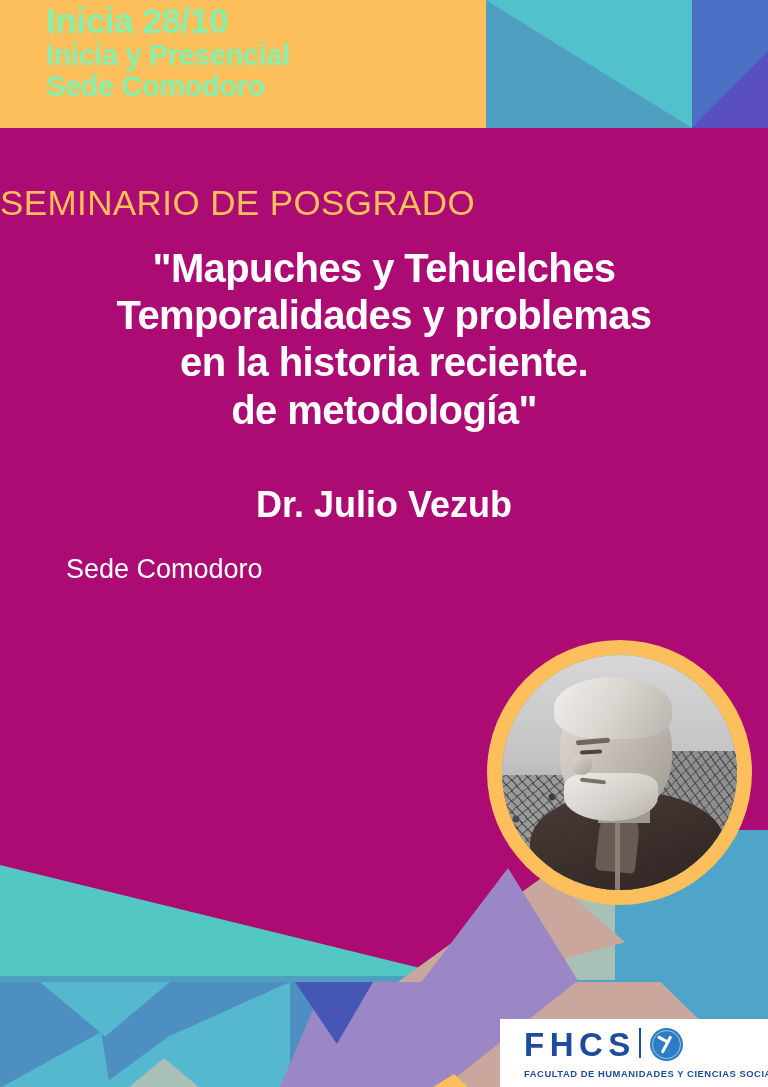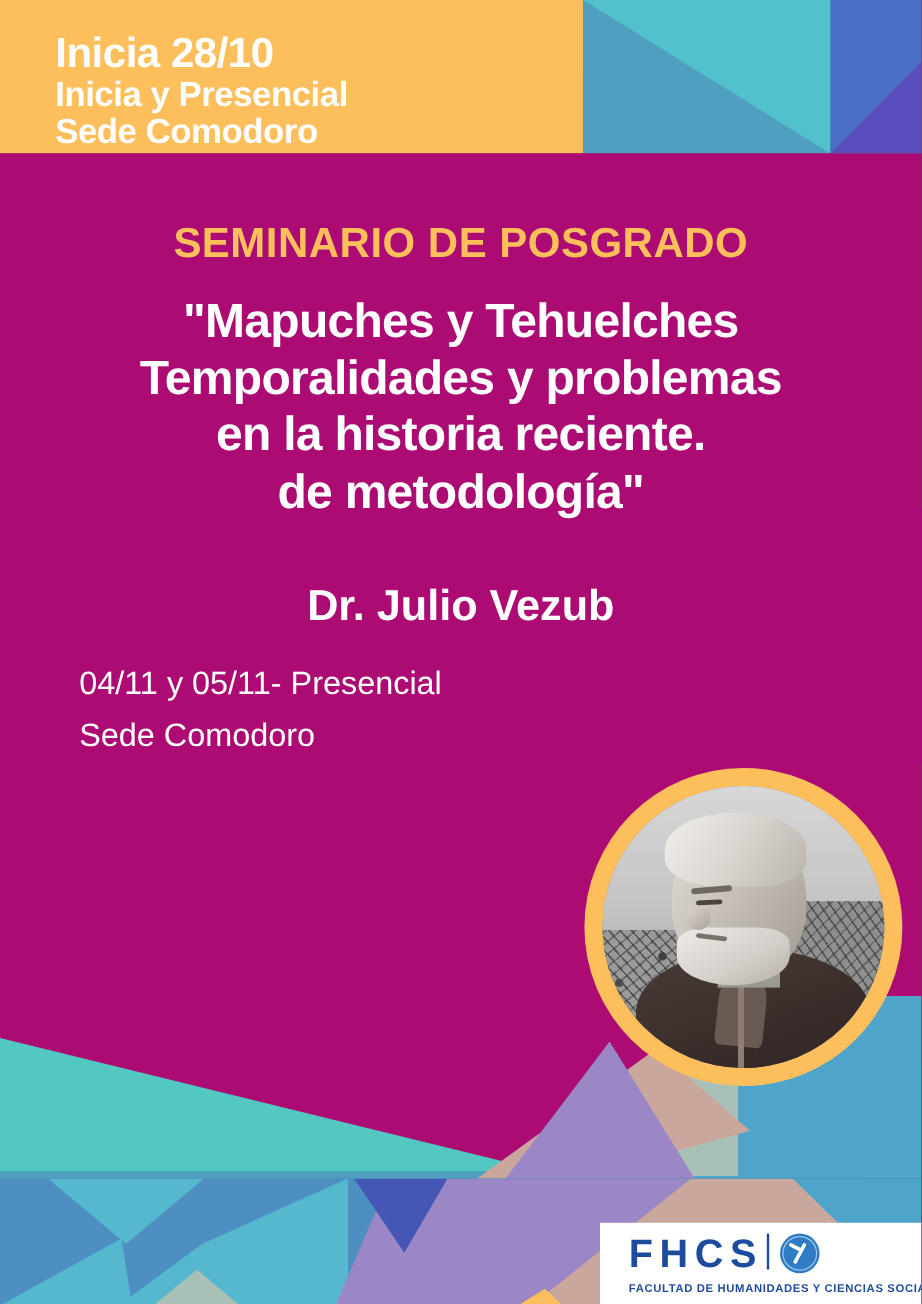--- a/index.html
+++ b/index.html
@@ -61,22 +61,22 @@
     position: absolute;
     left: 206px; top: 0;
     width: 76px; height: 128px;
     background: #5B4FC0;
     clip-path: polygon(0% 100%, 100% 40%, 100% 100%);
   }
 
   .hdr-text {
     position: absolute;
     left: 46px;
-    top: 26px;
-    color: #ffffff;
+    top: 2px;
+    color: #86efac;
     line-height: 1.08;
   }
   .hdr-line1 {
     font-size: 35px;
     font-weight: bold;
     letter-spacing: -0.4px;
     white-space: nowrap;
   }
   .hdr-line2, .hdr-line3 {
     font-size: 29px;
@@ -91,24 +91,24 @@
     left: 0; top: 128px;
     width: 768px;
     height: 760px;
     background: #AB0B72;
   }
 
   #kicker {
     position: absolute;
     left: 0; top: 55px;
     width: 768px;
-    text-align: center;
+    text-align: left;
     color: #FDBE5C;
     font-size: 35px;
-    font-weight: bold;
+    font-weight: normal;
     letter-spacing: 0.4px;
   }
 
   #seminar-title {
     position: absolute;
     left: 30px; top: 117px;
     width: 708px;
     text-align: center;
     color: #FFFFFF;
     font-size: 40px;
@@ -476,21 +476,20 @@
     <div id="seminar-title">
       <div>"Mapuches y Tehuelches</div>
       <div>Temporalidades y problemas</div>
       <div>en la historia reciente.</div>
       <div>de metodología"</div>
     </div>
 
     <div id="speaker">Dr. Julio Vezub</div>
 
     <div id="details">
-      <div class="d-line">04/11 y 05/11- Presencial</div>
       <div class="d-line">Sede Comodoro</div>
     </div>
 
     <div id="fee-note">Actividad arancelada.</div>
 
     <div id="contact">
       <div>Consultas e inscripción:</div>
       <div>posgradofhcs@unp.edu.ar</div>
     </div>
   </div>

